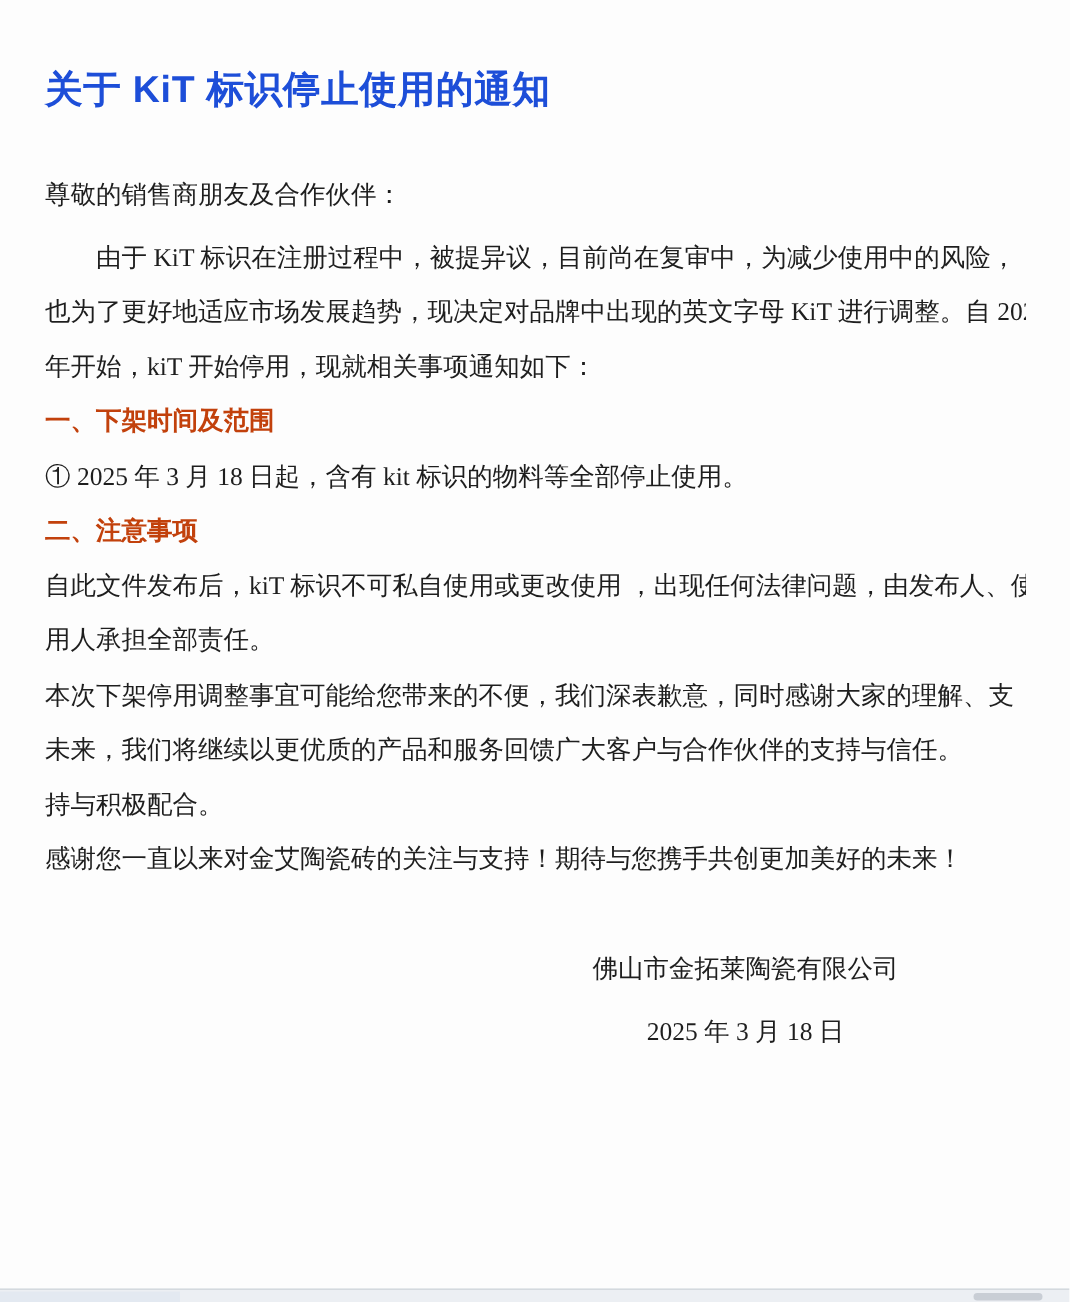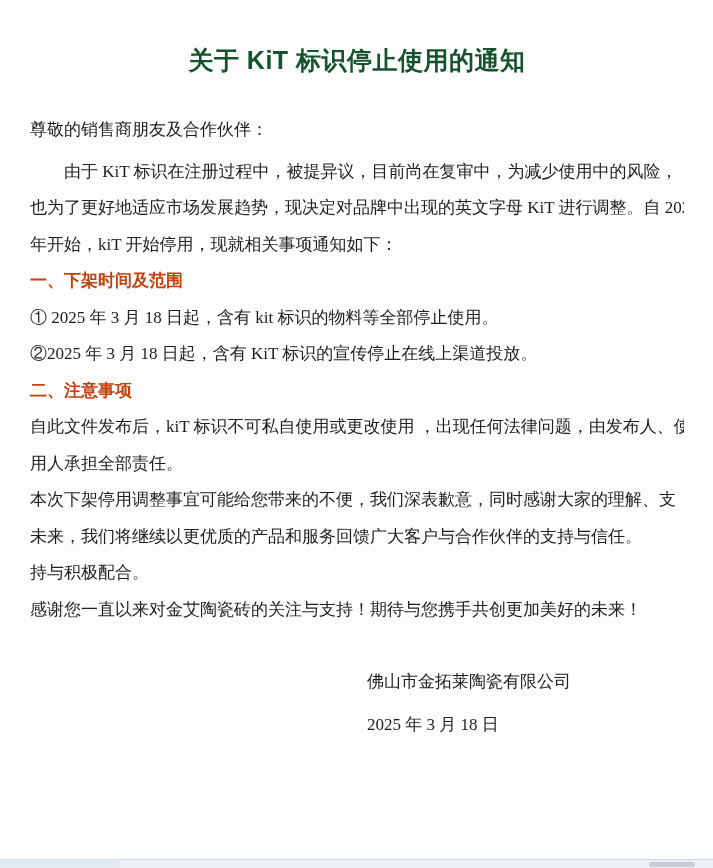--- a/index.html
+++ b/index.html
@@ -23,22 +23,21 @@
     background: #fdfdfd;
     box-sizing: border-box;
     padding: 0 29px 0 30px;
   }
   .doc-title {
     margin: 42px 0 0 0;
     font-family: "Liberation Sans", "DejaVu Sans", sans-serif;
     font-weight: 700;
     font-size: 25px;
     line-height: 36px;
-    text-align: center;
-    color: #14532d;
+    color: #1d4ed8;
     letter-spacing: 0.5px;
     white-space: nowrap;
   }
   .line {
     margin: 0;
     font-size: 17px;
     line-height: 36.5px;
     height: 36.5px;
     white-space: nowrap;
     overflow: hidden;
@@ -54,20 +53,21 @@
   .heading {
     font-family: "Liberation Sans", "DejaVu Sans", sans-serif;
     font-weight: 700;
     font-size: 17px;
     color: #c2410c;
   }
   .signature {
     margin-left: auto;
     margin-right: 57px;
     width: 260px;
+    text-align: center;
   }
   .signature .line {
     margin: 0;
   }
   .sig-company {
     margin-top: 36px !important;
   }
   .sig-date {
     margin-top: 6px !important;
   }
@@ -107,21 +107,20 @@
 
   <p class="line greeting">尊敬的销售商朋友及合作伙伴：</p>
 
   <p class="line indent">由于 KiT 标识在注册过程中，被提异议，目前尚在复审中，为减少使用中的风险，</p>
   <p class="line">也为了更好地适应市场发展趋势，现决定对品牌中出现的英文字母 KiT 进行调整。自 2025</p>
   <p class="line">年开始，kiT 开始停用，现就相关事项通知如下：</p>
 
   <h2 class="line heading">一、下架时间及范围</h2>
 
   <p class="line">① 2025 年 3 月 18 日起，含有 kit 标识的物料等全部停止使用。</p>
-  <p class="line">②2025 年 3 月 18 日起，含有 KiT 标识的宣传停止在线上渠道投放。</p>
 
   <h2 class="line heading">二、注意事项</h2>
 
   <p class="line">自此文件发布后，kiT 标识不可私自使用或更改使用 ，出现任何法律问题，由发布人、使</p>
   <p class="line">用人承担全部责任。</p>
   <p class="line">本次下架停用调整事宜可能给您带来的不便，我们深表歉意，同时感谢大家的理解、支</p>
   <p class="line">未来，我们将继续以更优质的产品和服务回馈广大客户与合作伙伴的支持与信任。</p>
   <p class="line">持与积极配合。</p>
   <p class="line">感谢您一直以来对金艾陶瓷砖的关注与支持！期待与您携手共创更加美好的未来！</p>
 

